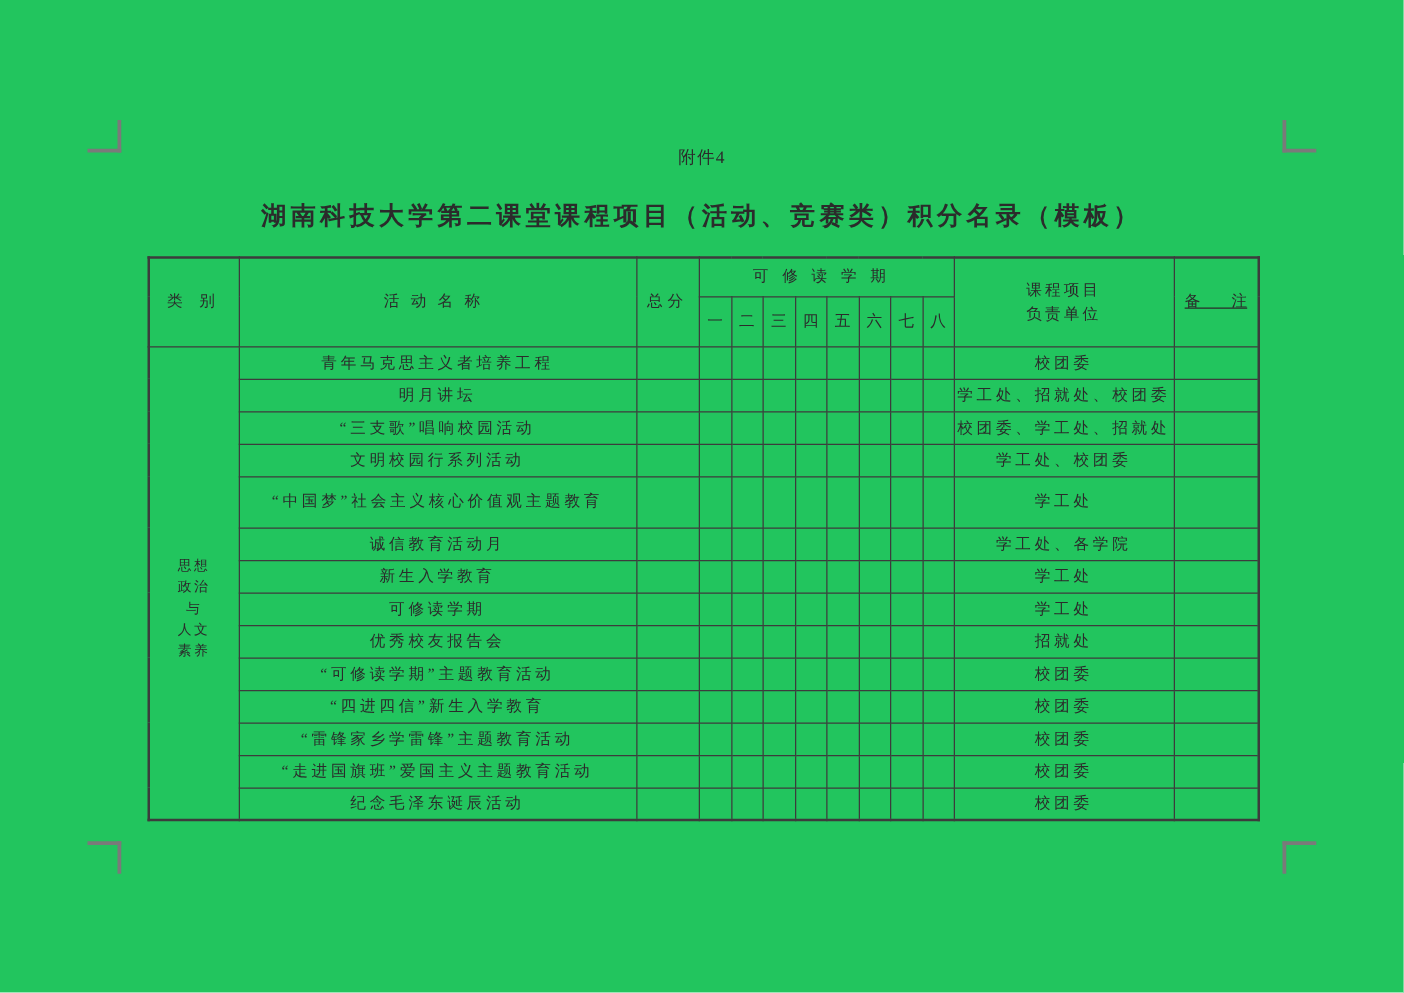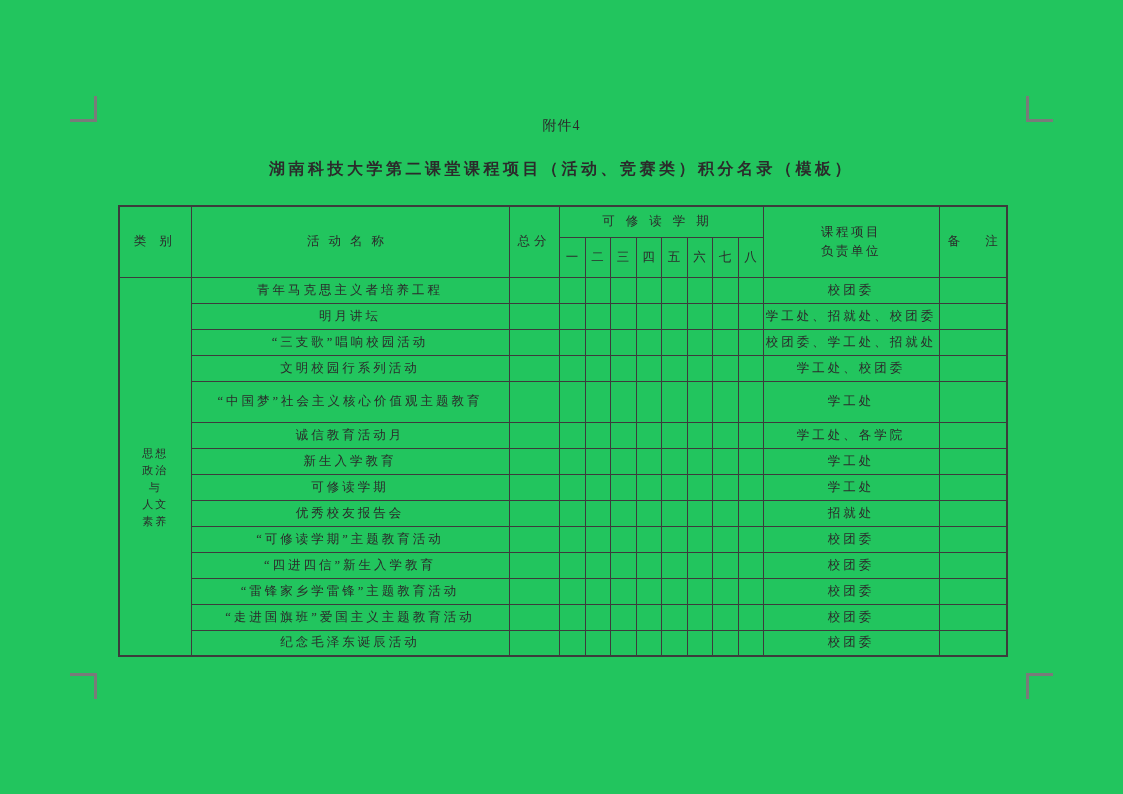--- a/index.html
+++ b/index.html
@@ -19,21 +19,21 @@
   .mark-tr { left:1026px; top:96px; border-left:3px solid #7a7a7a;  border-bottom:3px solid #7a7a7a; }
   .mark-bl { left:70px;  top:673px; border-right:3px solid #7a7a7a; border-top:3px solid #7a7a7a; }
   .mark-br { left:1026px; top:673px; border-left:3px solid #7a7a7a; border-top:3px solid #7a7a7a; }
 
   .attachment {
     position:absolute; left:0; right:0; top:117px;
     text-align:center; font-size:14px; letter-spacing:1px;
   }
   .title {
     position:absolute; left:0; right:0; top:159px;
-    text-align:center; font-size:16px; font-weight:600; letter-spacing:3.5px;
+    text-align:center; font-size:20px; font-weight:600; letter-spacing:3.5px;
   }
 
   table.points {
     position:absolute; left:118px; top:205px; width:888px;
     border-collapse:collapse; table-layout:fixed;
     border:2px solid #3c3c3c;
   }
   table.points th, table.points td {
     border:1px solid #3c3c3c;
     padding:0;
@@ -46,21 +46,21 @@
   tr.h-row1 { height:31px; }
   tr.h-row2 { height:40px; }
   tr.body-row { height:26px; }
   tr.row-tall { height:41px; }
 
   .th-category { letter-spacing:5px; }
   .th-activity { letter-spacing:9px; }
   .th-score    { letter-spacing:4px;margin-top:33px; }
   .th-semgroup { letter-spacing:11px; }
   .th-unit     { letter-spacing:2.5px; line-height:19px; }
-  .th-remark   { letter-spacing:0; }
+  .th-remark   { letter-spacing:0;text-decoration:underline; }
 
   td.category-cell { vertical-align:top; }
   .category-text {
     padding-top:42px; line-height:17px;
     font-size:11px; letter-spacing:2px;
   }
   td.activity-cell { letter-spacing:3px; }
   td.unit-cell     { letter-spacing:3px; }
 </style>
 </head>

